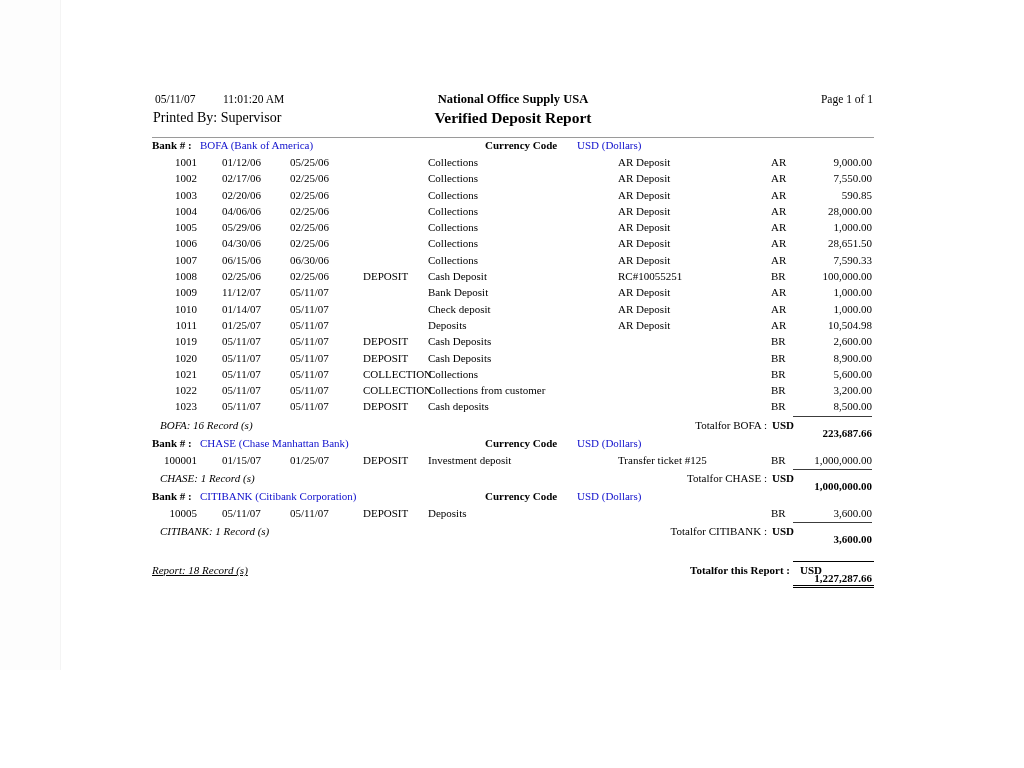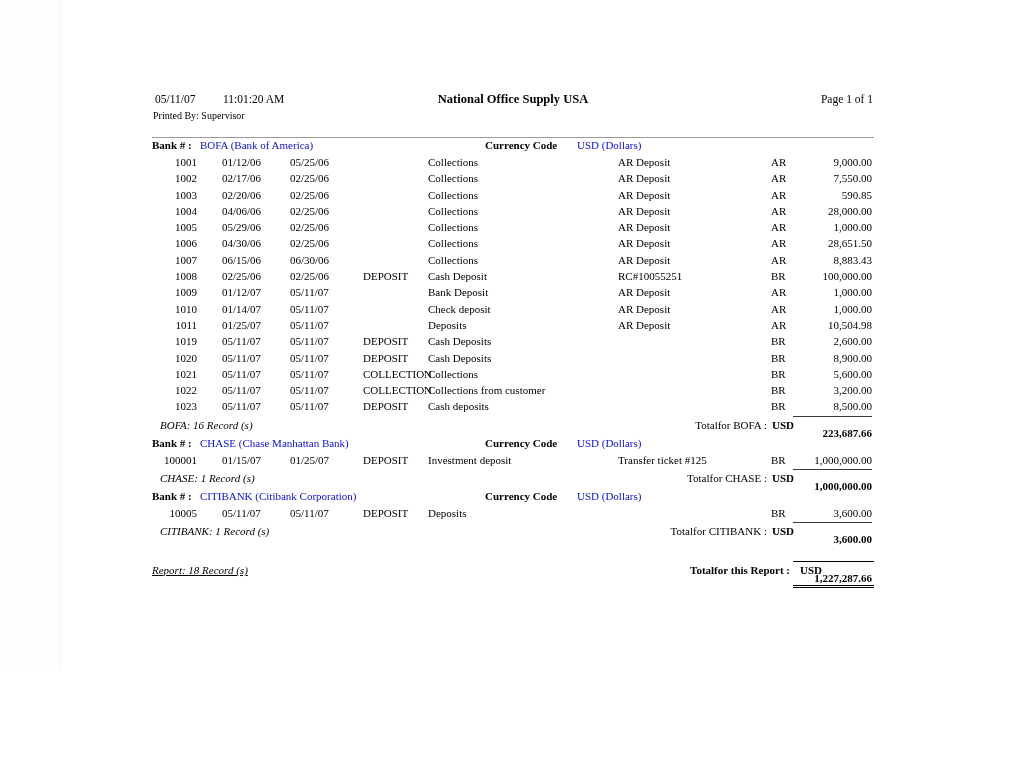--- a/index.html
+++ b/index.html
@@ -6,21 +6,21 @@
   body{
     width:1024px;height:768px;background:#ffffff;position:relative;overflow:hidden;
     font-family:"Liberation Serif","DejaVu Serif",serif;color:#000;
   }
   .left-margin{position:absolute;left:0;top:0;width:60px;height:670px;background:#fdfdfd;border-right:1px solid #f4f4f4;}
   .report{position:absolute;left:152px;top:88px;width:722px;}
   
   .phdr{position:relative;height:49px;font-size:11.5px;}
   .phdr .date{position:absolute;left:3px;top:5px;}
   .phdr .time{position:absolute;left:71px;top:5px;}
-  .phdr .printedby{position:absolute;left:1px;top:22px;font-size:10px;}
+  .phdr .printedby{position:absolute;left:1px;top:22px;font-size:14px;}
   .phdr .company{position:absolute;left:0;top:4px;width:722px;text-align:center;font-weight:bold;font-size:12.5px;}
   .phdr .rtitle{position:absolute;left:0;top:21px;width:722px;text-align:center;font-weight:bold;font-size:15.5px;}
   .phdr .pageno{position:absolute;right:1px;top:5px;}
   .hrule{border-top:1px solid #9a9a9a;height:0;margin-bottom:0;}
   
   .colhead{position:relative;height:17px;margin-top:13px;font-size:11px;font-weight:bold;}
   .colhead span{position:absolute;top:1px;text-decoration:underline;white-space:nowrap;}
   .h0{left:26px;} .h1{left:71px;} .h2{left:138px;} .h3{left:212px;}
   .h4{left:276px;} .h5{left:475px;} .h6{left:619px;} .h7{left:640px;width:80px;text-align:right;}
   
@@ -58,20 +58,21 @@
 
 <div class="left-margin"></div>
 
 <div class="report">
 
   <div class="phdr">
     <span class="date">05/11/07</span>
     <span class="time">11:01:20 AM</span>
     <span class="printedby">Printed By: Supervisor</span>
     <span class="company">National Office Supply USA</span>
+    <span class="rtitle">Verified Deposit Report</span>
     <span class="pageno">Page 1 of  1</span>
   </div>
 
   <div class="hrule"></div>
 
 
   <div class="rbody" id="rbody">
       <div class="bankline">
         <span class="blabel">Bank # :</span>
         <span class="bname blue">BOFA (Bank of America)</span>
@@ -139,35 +140,35 @@
         <span class="cell c7">28,651.50</span>
       </div>
       <div class="row">
         <span class="cell c0">1007</span>
         <span class="cell c1">06/15/06</span>
         <span class="cell c2">06/30/06</span>
         <span class="cell c3"></span>
         <span class="cell c4">Collections</span>
         <span class="cell c5">AR Deposit</span>
         <span class="cell c6">AR</span>
-        <span class="cell c7">8,883.43</span>
+        <span class="cell c7">7,590.33</span>
       </div>
       <div class="row">
         <span class="cell c0">1008</span>
         <span class="cell c1">02/25/06</span>
         <span class="cell c2">02/25/06</span>
         <span class="cell c3">DEPOSIT</span>
         <span class="cell c4">Cash Deposit</span>
         <span class="cell c5">RC#10055251</span>
         <span class="cell c6">BR</span>
         <span class="cell c7">100,000.00</span>
       </div>
       <div class="row">
         <span class="cell c0">1009</span>
-        <span class="cell c1">01/12/07</span>
+        <span class="cell c1">11/12/07</span>
         <span class="cell c2">05/11/07</span>
         <span class="cell c3"></span>
         <span class="cell c4">Bank Deposit</span>
         <span class="cell c5">AR Deposit</span>
         <span class="cell c6">AR</span>
         <span class="cell c7">1,000.00</span>
       </div>
       <div class="row">
         <span class="cell c0">1010</span>
         <span class="cell c1">01/14/07</span>

